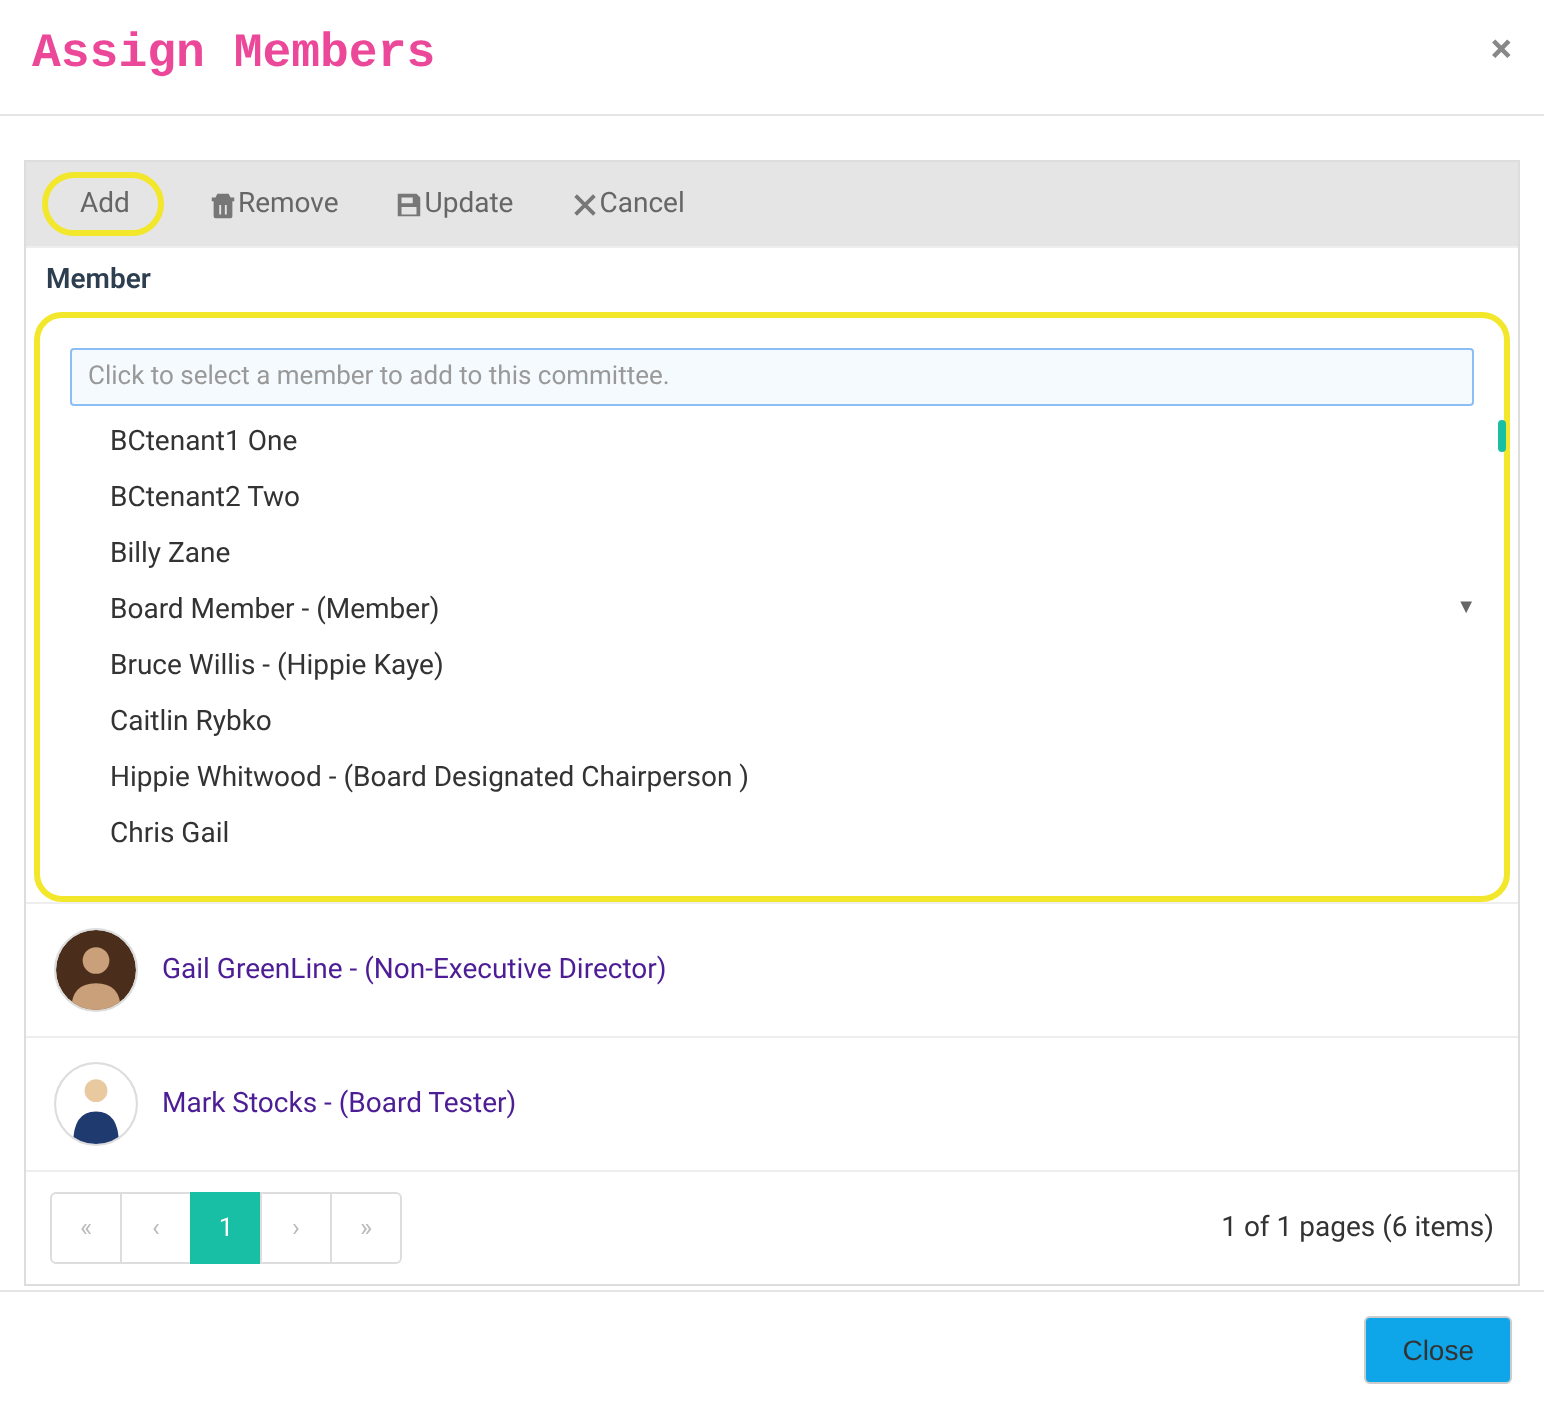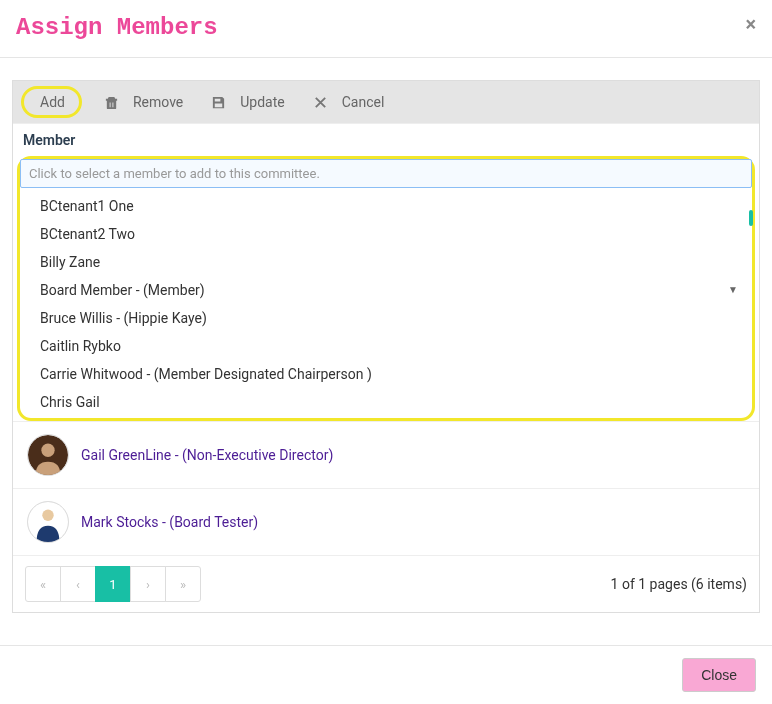--- a/index.html
+++ b/index.html
@@ -41,21 +41,21 @@
       display: flex;
       align-items: center;
       gap: 28px;
       padding: 10px 18px;
       background: #e5e5e5;
       border-bottom: 1px solid #eee;
     }
     .toolbar-btn {
       display: inline-flex;
       align-items: center;
-      gap: 14px;
+      gap: 0;
       color: #666;
       font-size: 14px;
       cursor: pointer;
       justify-content: space-between;
     }
     .toolbar-btn svg { width: 15px; height: 15px; fill: #777; }
     .add-btn-wrap {
       display: inline-flex;
       align-items: center;
       gap: 6px;
@@ -74,21 +74,21 @@
       color: #2c3e50;
     }
     .select-area {
       position: relative;
       padding: 0 4px 0 4px;
     }
     .select-wrap {
       position: relative;
       border: 3px solid #f2e72b;
       border-radius: 14px;
-      padding: 0;
+      padding: 15px;
     }
     .select-input {
       width: 100%;
       border: 1px solid #8bbef5;
       background: #f5faff;
       padding: 6px 28px 6px 8px;
       font-size: 13px;
       color: #999;
       border-radius: 2px;
     }
@@ -181,21 +181,21 @@
       left: 0;
       right: 0;
       padding: 12px 16px;
       border-top: 1px solid #e5e5e5;
       display: flex;
       justify-content: flex-end;
       background: #fff;
     }
     .close-btn {
       border: 1px solid #ccc;
-      background: #f9a8d4;
+      background: #0ea5e9;
       padding: 8px 18px;
       font-size: 14px;
       border-radius: 3px;
       cursor: pointer;
       color: #333;
     }
   </style>
 </head>
 <body>
 
@@ -240,21 +240,21 @@
       <div class="select-wrap">
         <div class="select-input">Click to select a member to add to this committee.</div>
         <span class="select-caret">▼</span>
         <div class="dropdown-list">
           <div class="dropdown-option">BCtenant1 One</div>
           <div class="dropdown-option">BCtenant2 Two</div>
           <div class="dropdown-option">Billy Zane</div>
           <div class="dropdown-option">Board Member - (Member)</div>
           <div class="dropdown-option">Bruce Willis - (Hippie Kaye)</div>
           <div class="dropdown-option">Caitlin Rybko</div>
-          <div class="dropdown-option">Carrie Whitwood - (Member Designated Chairperson )</div>
+          <div class="dropdown-option">Hippie Whitwood - (Board Designated Chairperson )</div>
           <div class="dropdown-option">Chris Gail</div>
         </div>
       </div>
       <div class="scroll-accent"></div>
     </div>
 
     <div class="member-list">
       <div class="member-row">
         <div class="avatar">
           <svg viewBox="0 0 42 42">

